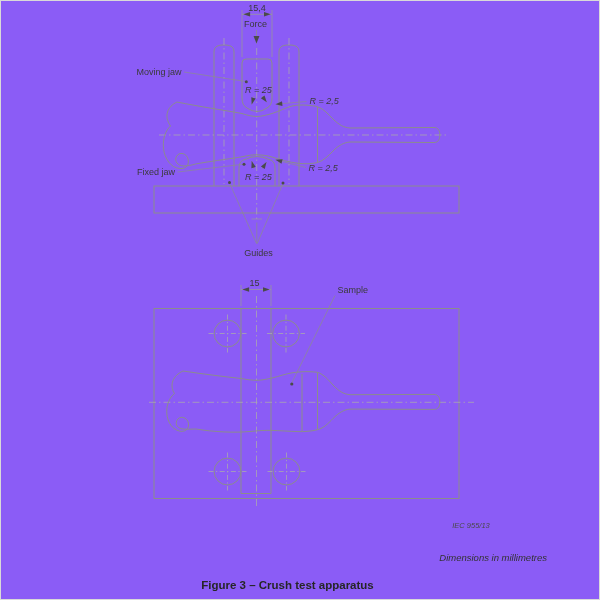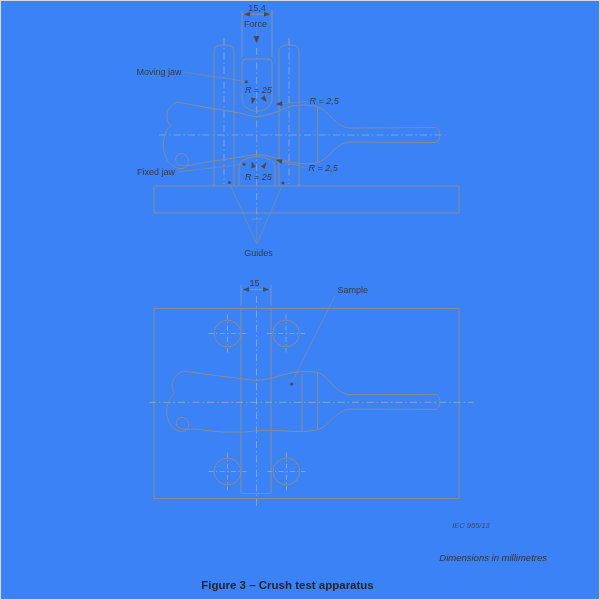--- a/index.html
+++ b/index.html
@@ -1,17 +1,17 @@
 <!DOCTYPE html>
 <html><head>
 <meta charset="utf-8">
 <style>
   html,body{margin:0;padding:0;background:#ffffff;}
   .page{
-    position:relative;width:600px;height:600px;background:#3b82f6;
+    position:relative;width:600px;height:600px;background:#8b5cf6;
     box-sizing:border-box;border:1px solid #d9d9d9;overflow:hidden;
     font-family:"Liberation Sans",sans-serif;
   }
   svg{display:block;}
   svg text{
     font-family:"Liberation Sans",sans-serif;
     fill:#3a3a3a;
   }
   .lbl{font-size:9px;}
   .dim{font-size:9px;}

